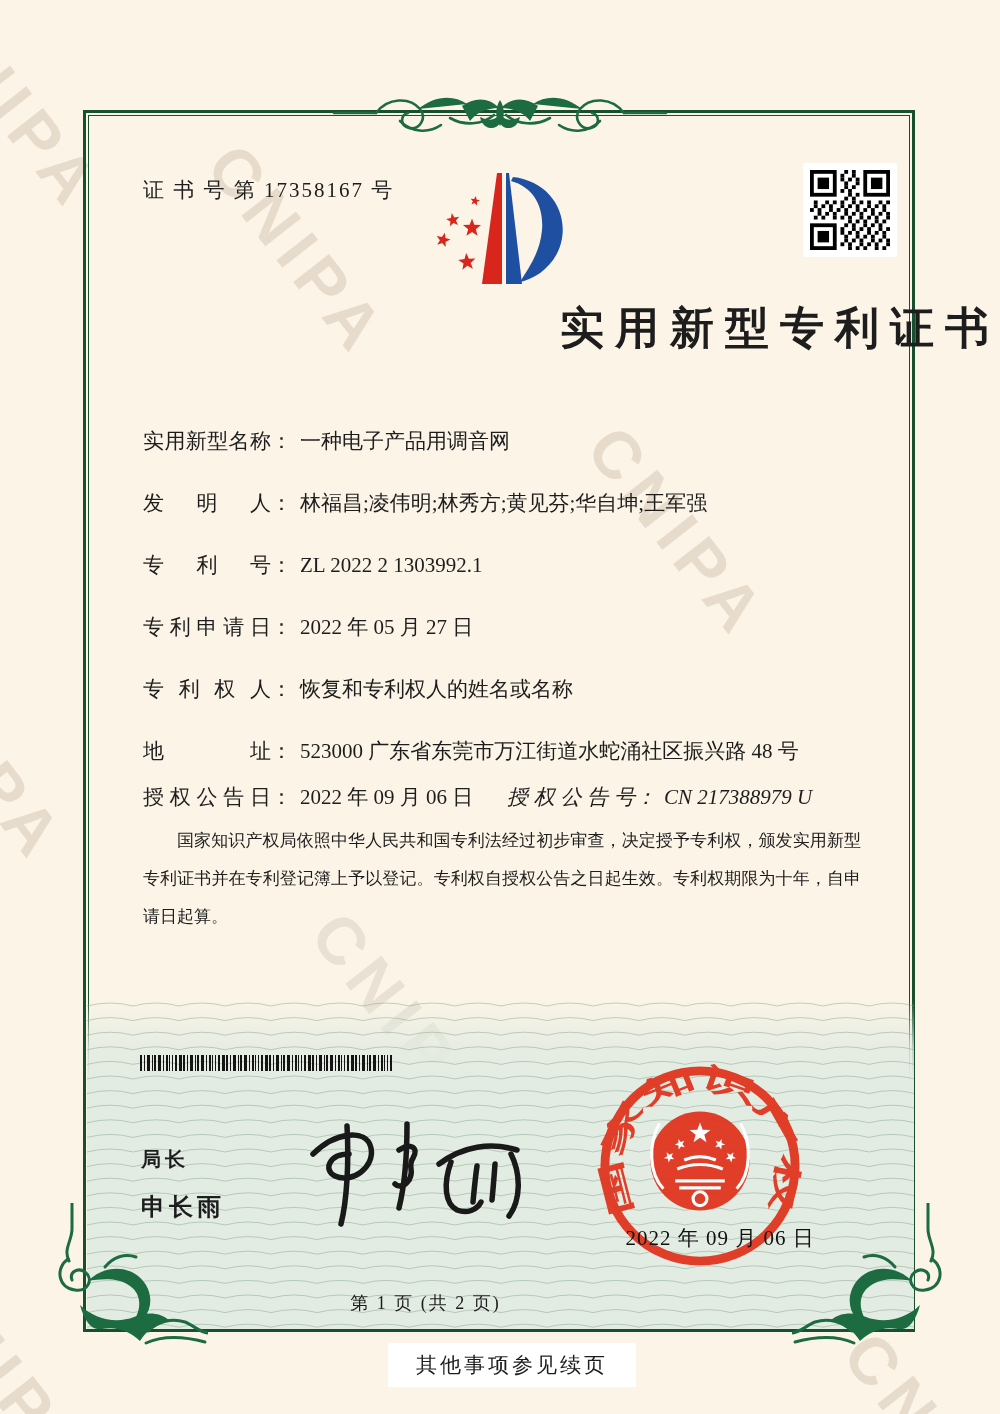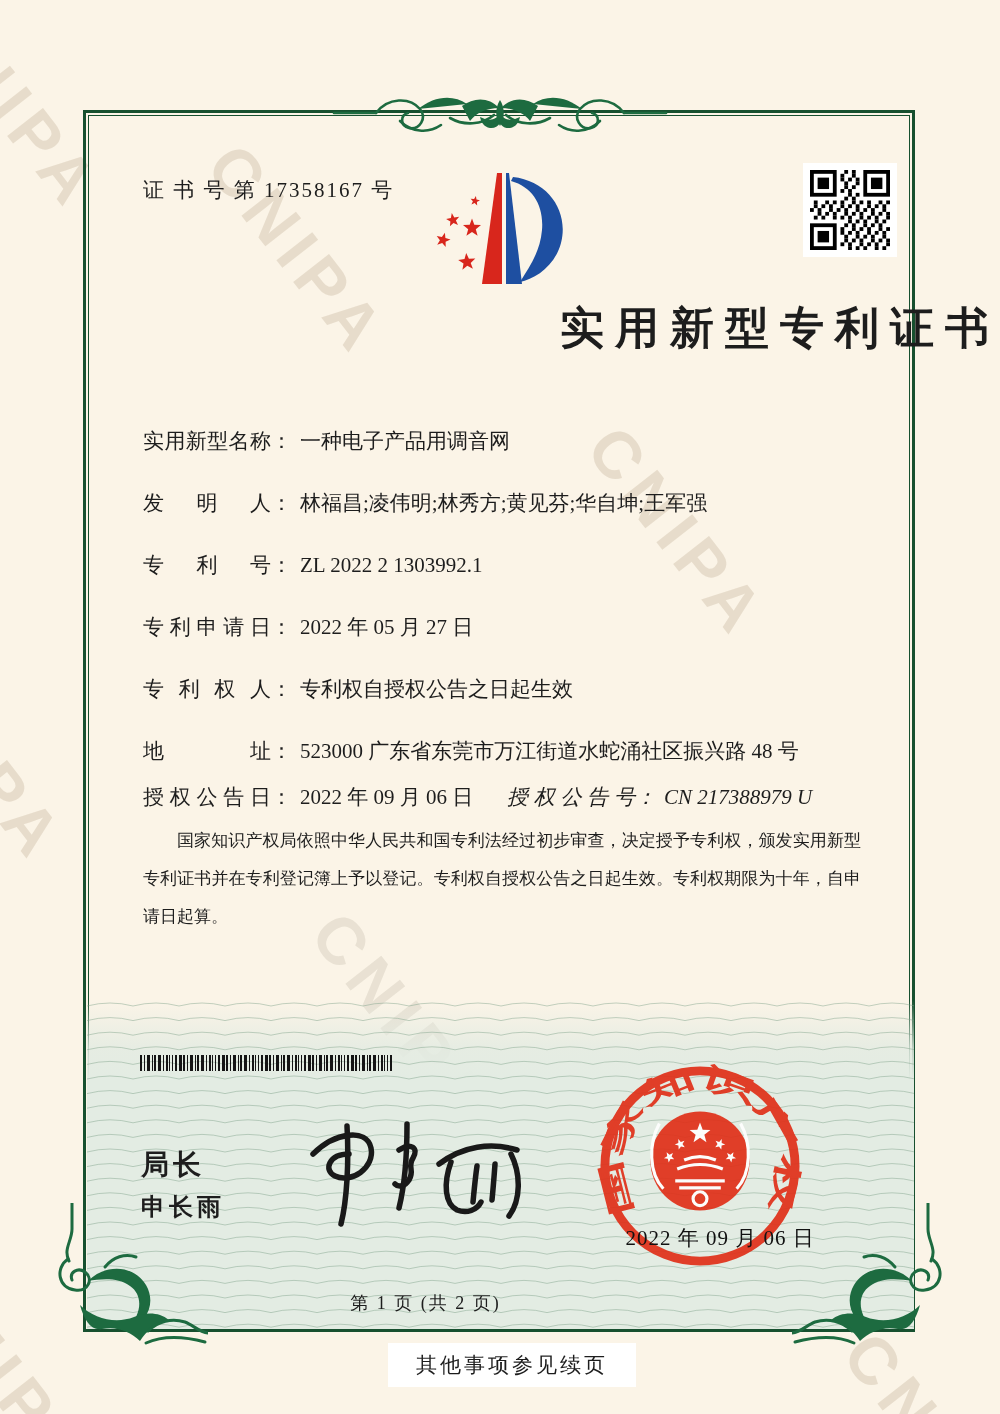--- a/index.html
+++ b/index.html
@@ -49,21 +49,21 @@
     text-align:justify;z-index:5;
   }
   .body-text p{margin:0;text-indent:2em;}
   
   .band{
     left:86.5px;top:1000px;width:827px;height:329px;z-index:3;
     background:linear-gradient(180deg,rgba(226,235,226,0) 0px,rgba(226,235,226,0.85) 50px,#e3ece3 80px);
     overflow:hidden;
   }
   .barcode{left:140px;top:1055px;z-index:6;}
-  .sig-title{left:141px;top:1146px;font-size:28px;font-weight:bold;
+  .sig-title{left:141px;top:1146px;font-size:20px;font-weight:bold;
     font-family:"Liberation Sans","DejaVu Sans",sans-serif;z-index:6;letter-spacing:4px;}
   .sig-name{left:141px;top:1191px;font-size:24px;font-weight:bold;
     font-family:"Liberation Sans","DejaVu Sans",sans-serif;z-index:6;letter-spacing:4px;}
   .signature{left:295px;top:1112px;z-index:6;}
   .seal{left:596px;top:1062px;z-index:7;}
   .seal-date{
     left:600px;top:1224px;width:240px;text-align:center;font-size:21px;
     letter-spacing:1px;z-index:8;color:#111;
   }
   .page-num{left:0;top:1291px;width:851px;text-align:center;font-size:18px;z-index:6;letter-spacing:2px;}
@@ -288,21 +288,21 @@
   <div class="frow" style="top:62px">
     <span class="flabel">发明人</span><span class="fcolon">：</span><span>林福昌;凌伟明;林秀方;黄见芬;华自坤;王军强</span>
   </div>
   <div class="frow" style="top:124px">
     <span class="flabel">专利号</span><span class="fcolon">：</span><span>ZL 2022 2 1303992.1</span>
   </div>
   <div class="frow" style="top:186px">
     <span class="flabel">专利申请日</span><span class="fcolon">：</span><span>2022 年 05 月 27 日</span>
   </div>
   <div class="frow" style="top:248px">
-    <span class="flabel">专利权人</span><span class="fcolon">：</span><span>专利权自授权公告之日起生效</span>
+    <span class="flabel">专利权人</span><span class="fcolon">：</span><span>恢复和专利权人的姓名或名称</span>
   </div>
   <div class="frow" style="top:310px">
     <span class="flabel">地址</span><span class="fcolon">：</span><span>523000 广东省东莞市万江街道水蛇涌社区振兴路 48 号</span>
   </div>
   <div class="frow" style="top:356px">
     <span class="flabel">授权公告日</span><span class="fcolon">：</span><span>2022 年 09 月 06 日</span>
     <span class="grant2">
       <span class="flabel">授权公告号</span><span class="fcolon">：</span><span>CN 217388979 U</span>
     </span>
   </div>

